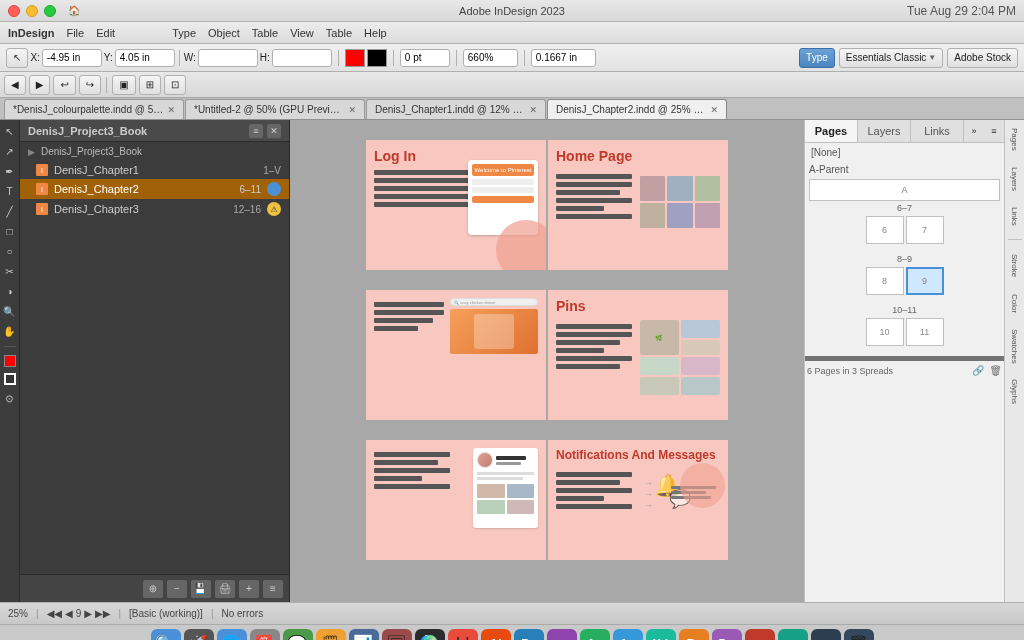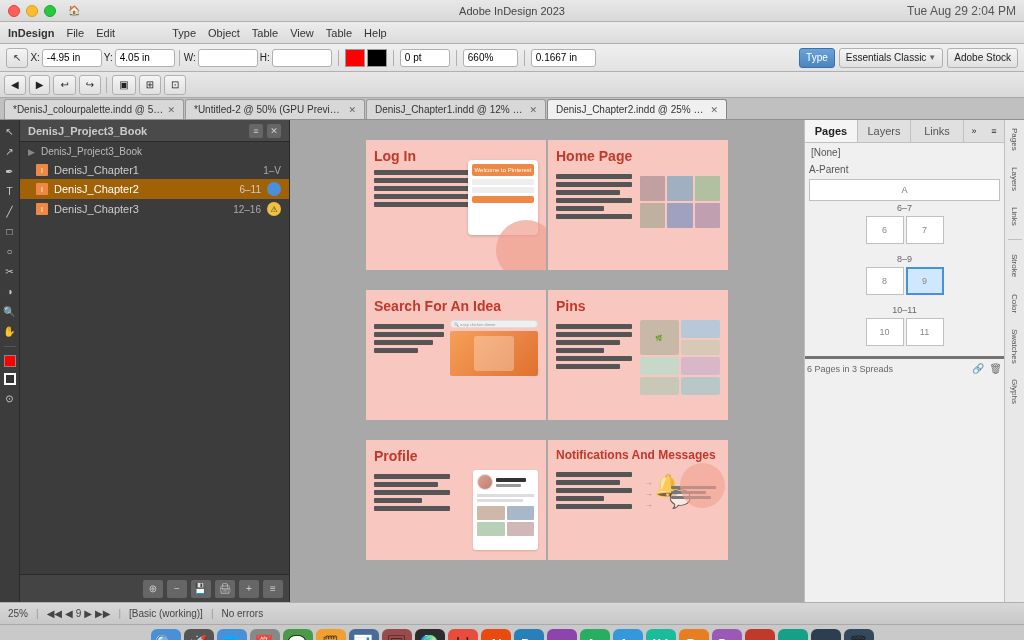--- a/index.html
+++ b/index.html
@@ -430,21 +430,20 @@
               </div>
             </div>
           </div>
         </div>
       </div>
 
       <div class="spread">
 
         <div class="page page-left">
           <div class="page-content">
-            <div class="page-title">Search For An Idea</div>
             <div style="display:flex;gap:3px;">
               <div style="flex:1;">
                 <div class="page-lines">
                   <div class="line full"></div>
                   <div class="line full"></div>
                   <div class="line med"></div>
                   <div class="line short"></div>
                 </div>
               </div>
               <div style="flex:1.2;position:relative;">
@@ -488,21 +487,20 @@
               </div>
             </div>
           </div>
         </div>
       </div>
 
       <div class="spread">
 
         <div class="page page-left" style="height:120px;">
           <div class="page-content">
-            <div class="page-title">Profile</div>
             <div style="display:flex;gap:3px;">
               <div style="flex:1;">
                 <div class="page-lines">
                   <div class="line full"></div>
                   <div class="line med"></div>
                   <div class="line full"></div>
                   <div class="line short"></div>
                   <div class="line full"></div>
                 </div>
               </div>
@@ -615,21 +613,21 @@
         <div class="spread-thumbs">
           <div class="thumb-wrapper">
             <div class="page-thumb" style="width:38px;height:28px;">10</div>
           </div>
           <div class="thumb-wrapper">
             <div class="page-thumb" style="width:38px;height:28px;">11</div>
           </div>
         </div>
       </div>
 
-      <div style="font-size:9px;color:#666;padding:4px 2px;border-top:3px solid #737373;margin-top:4px;display:flex;align-items:center;justify-content:space-between;">
+      <div style="font-size:9px;color:#666;padding:4px 2px;border-top:5px solid #737373;margin-top:4px;display:flex;align-items:center;justify-content:space-between;">
         <span>6 Pages in 3 Spreads</span>
         <div style="display:flex;gap:4px;">
           <span style="cursor:pointer;font-size:10px;">🔗</span>
           <span style="cursor:pointer;font-size:10px;">🗑</span>
         </div>
       </div>
     </div>
   </div>
 
   <div class="right-icon-panel">

